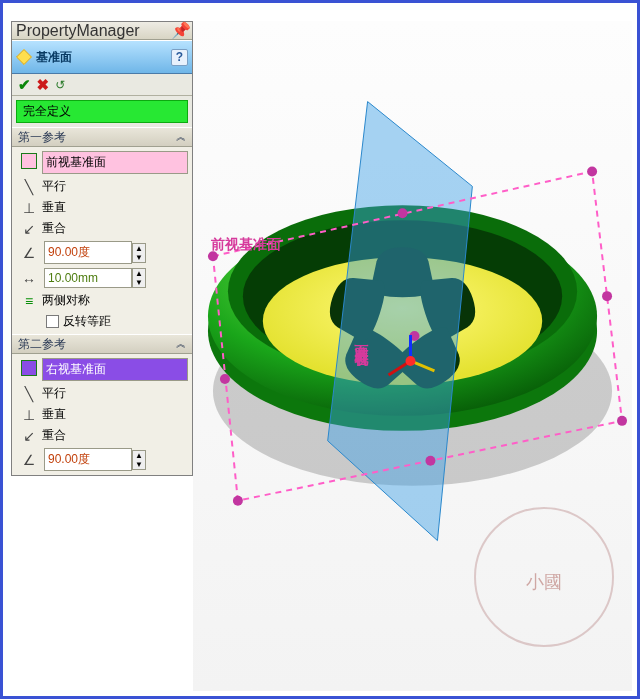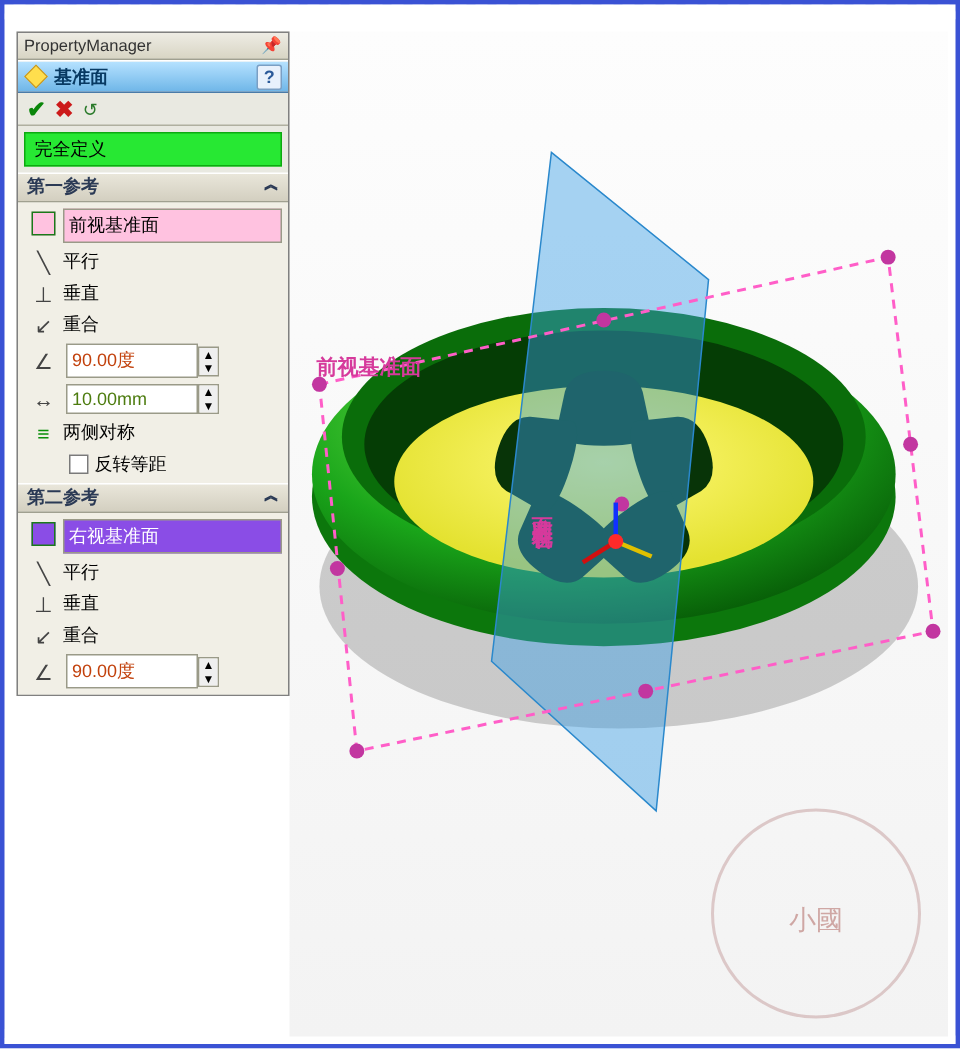--- a/index.html
+++ b/index.html
@@ -6,49 +6,49 @@
   html,body { margin:0; padding:0; font-family: "Microsoft YaHei", Tahoma, sans-serif; font-size:12px; background:#f7f7f7;}
   #frame { width:640px; height:699px; border:3px solid #3a52d4; position:relative; background:#fff; overflow:hidden;}
   
   #frame::before { content:""; position:absolute; inset:0; pointer-events:none;
     background:
       radial-gradient(circle at 0 0, transparent 6px, #fff 6px) repeat-x top left / 14px 10px,
       radial-gradient(circle at 0 0, transparent 6px, #fff 6px) repeat-x bottom left / 14px 10px;
   }
   #viewport { position:absolute; left:190px; top:18px; right:5px; bottom:5px; background:linear-gradient(to bottom,#fdfdfd,#f3f3f3);}
   #panel { position:absolute; left:8px; top:18px; width:182px; background:#e9e9e1; border:1px solid #808080;}
-  .pm-title { height:18px; background:linear-gradient(to bottom,#eeece4,#d8d5c4); border-bottom:1px solid #a0a090; display:flex; align-items:center; padding:0 4px; font-size:11px; color:#333;}
+  .pm-title { height:18px; background:linear-gradient(to bottom,#eeece4,#d8d5c4); border-bottom:1px solid #a0a090; display:flex; align-items:center; padding:0 4px; font-size:16px; color:#333;}
   .pm-title .spacer{flex:1}
   .pm-title .icon { width:14px; height:14px; margin-left:2px; display:flex;align-items:center;justify-content:center;color:#4a6;}
-  .feature-hdr { height:22px; background:linear-gradient(to bottom,#b6e2ff,#6fb6e8); border-top:1px solid #fff; border-bottom:1px solid #4a7ba8; display:flex; align-items:center; padding:0 4px; color:#083a63; font-weight:bold;}
+  .feature-hdr { height:34px; background:linear-gradient(to bottom,#b6e2ff,#6fb6e8); border-top:1px solid #fff; border-bottom:1px solid #4a7ba8; display:flex; align-items:center; padding:0 4px; color:#083a63; font-weight:bold;}
   .feature-hdr .diamond{width:16px;height:16px;background:#ffde4d;border:1px solid #c09020;margin-right:4px;transform:rotate(45deg) scale(.7);}
   .feature-hdr .spacer{flex:1}
   .feature-hdr .help{width:17px;height:17px;background:#e8f1fc;border:1px solid #7a9fc4;border-radius:2px;color:#2a5a9a;display:flex;align-items:center;justify-content:center;font-weight:bold;}
   .okrow { height:22px; display:flex; align-items:center; gap:6px; padding:0 6px; border-bottom:1px solid #b0b0a0;}
   .okrow .ok{color:#0a860a;font-size:15px;font-weight:bold;}
   .okrow .no{color:#cc1a1a;font-size:15px;font-weight:bold;}
   .status-pill { margin:4px; padding:2px 6px; background:#27e833; border:1px solid #0caa10; color:#000000; }
-  .grp-hdr { height:20px; background:linear-gradient(to bottom,#e9e6da,#d3cfc0); border-top:1px solid #fff; border-bottom:1px solid #a0a090; display:flex; padding:0 6px; color:#2b3a55;font-weight:bold;}
+  .grp-hdr { height:20px; background:linear-gradient(to bottom,#e9e6da,#d3cfc0); border-top:1px solid #fff; border-bottom:1px solid #a0a090; display:flex; align-items:center; padding:0 6px; color:#2b3a55;font-weight:normal;}
   .grp-hdr .chev{ margin-left:auto; font-size:10px;}
   .grp-body { padding:2px 2px; background:#f1efe6;}
   .row { display:flex; align-items:center; padding:2px 2px;}
   .row .ic { width:26px; text-align:center; font-size:14px; color:#444;}
   .row .lab { flex:1; }
   .sel-field { flex:1; padding:2px 3px; border:1px solid #9a9a88;}
   .sel-pink { background:#ffc2e0;}
   .sel-violet { background:#8a4de6; color:#fff;}
   .sel-white { background:#fff;}
   .num { width:88px; padding:2px 3px; border:1px solid #9a9a88; background:#fff; color:#4d7c0f; margin-left:2px;}
   .spin { width:14px; display:flex; flex-direction:column; border:1px solid #9a9a88; height:20px;}
   .spin div{flex:1; font-size:8px; text-align:center; background:#efefef; line-height:9px;}
   .chk { width:13px;height:13px;border:1px solid #7a7a7a;background:#fff;margin:0 4px;}
   .disabled .num{ color:#c2410c;}
   .square-swatch{width:16px;height:16px;border:1px solid #1a7a1a;display:inline-block;}
   
-  #wm { position:absolute; right:18px; bottom:12px; width:140px; height:140px; border:2px solid #caa; border-radius:50%; display:flex; align-items:center; justify-content:center; opacity:.6;}
+  #wm { position:absolute; right:18px; bottom:44px; width:140px; height:140px; border:2px solid #caa; border-radius:50%; display:flex; align-items:center; justify-content:center; opacity:.6;}
   #wm .inner{ font-size:34px; color:#b6746f; text-align:center; line-height:1.1; font-family:"SimSun",serif;}
   
   .plabel { position:absolute; color:#d63a9c; font-size:14px; writing-mode:vertical-rl; text-orientation:upright; letter-spacing:-2px; font-weight:bold;}
   .plabel.h { writing-mode:horizontal-tb; letter-spacing:0;}
 </style>
 </head>
 <body>
 
 <div id="frame">
   <div id="viewport">

